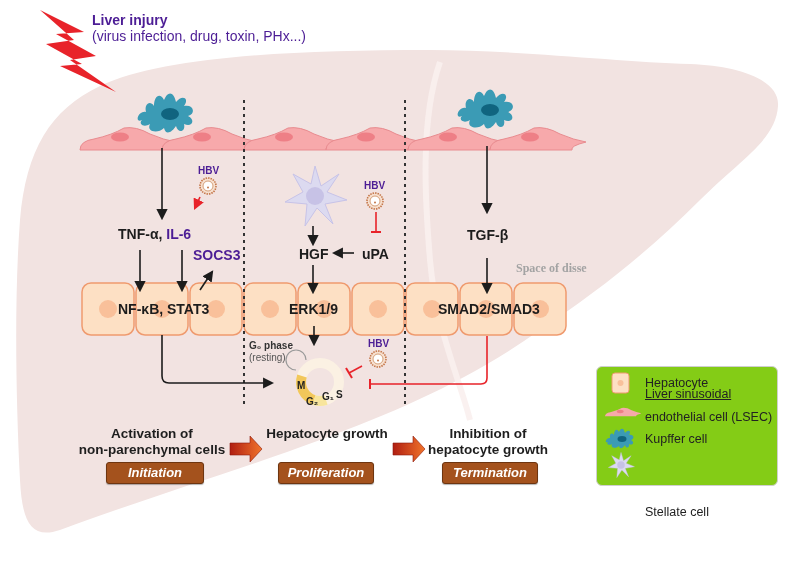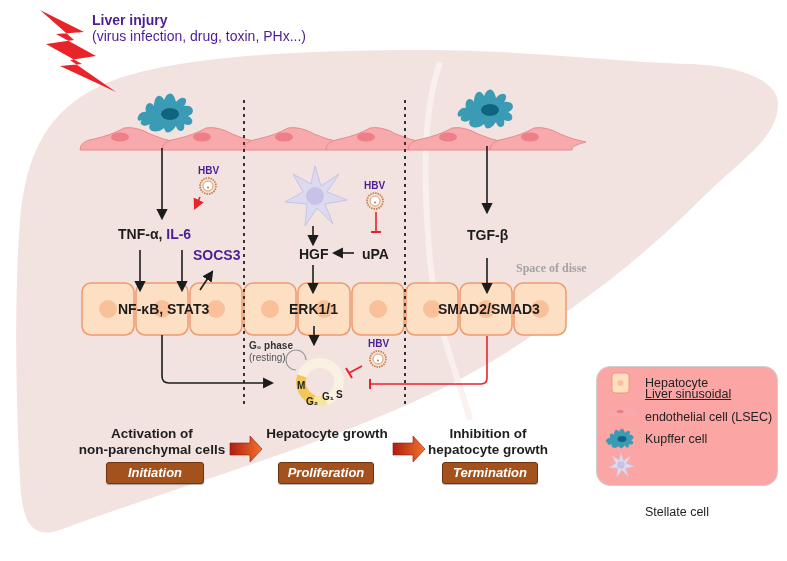--- a/index.html
+++ b/index.html
@@ -4,21 +4,21 @@
 <style>
   html,body{margin:0;padding:0;background:#ffffff;}
   body{width:787px;height:561px;position:relative;overflow:hidden;font-family:"Liberation Sans",sans-serif;}
   svg{position:absolute;left:0;top:0;}
   .t{position:absolute;font-family:"Liberation Sans",sans-serif;white-space:nowrap;}
   .b{font-weight:bold;}
   .red{color:#4c1d95;}
   .blk{color:#1c1c1c;}
   .stage{position:absolute;text-align:center;font-weight:bold;font-size:13.5px;line-height:16px;color:#1e1e1e;}
   .pill{position:absolute;height:20px;border-radius:3px;background:#a4521d;border:1px solid #6e3510;color:#ffffff;font-style:italic;font-weight:bold;font-size:13px;line-height:20px;text-align:center;box-shadow:0 1px 1px rgba(0,0,0,.3);}
-  .legend{position:absolute;left:596px;top:366px;width:180px;height:118px;border:1.5px solid #cfcfcf;border-radius:14px;background:#fca5a5;}
+  .legend{position:absolute;left:596px;top:366px;width:180px;height:118px;border:1.5px solid #cfcfcf;border-radius:6px;background:#84cc16;}
   .lg-text{position:absolute;font-size:12.5px;line-height:14px;color:#222;}
 </style>
 </head>
 <body>
 
 <svg width="787" height="561" viewBox="0 0 787 561">
   <defs>
     <marker id="ah" viewBox="0 0 10 10" refX="8" refY="5" markerWidth="7" markerHeight="7" orient="auto-start-reverse">
       <path d="M0,0 L10,5 L0,10 z" fill="#1c1c1c"></path>
     </marker>
@@ -136,21 +136,21 @@
 <div class="t b red" style="left:368px;top:338px;font-size:10px;">HBV</div>
 
 <div class="t b blk" style="left:118px;top:226px;font-size:14px;">
   <span>TNF-α,</span>
   <span class="red">IL-6</span>
 </div>
 <div class="t b red" style="left:193px;top:247px;font-size:14px;">SOCS3</div>
 <div class="t b blk" style="left:118px;top:301px;font-size:14px;">NF-κB, STAT3</div>
 <div class="t b blk" style="left:299px;top:246px;font-size:14px;">HGF</div>
 <div class="t b blk" style="left:362px;top:246px;font-size:14px;">uPA</div>
-<div class="t b blk" style="left:289px;top:301px;font-size:14px;">ERK1/1</div>
+<div class="t b blk" style="left:289px;top:301px;font-size:14px;">ERK1/9</div>
 <div class="t b blk" style="left:467px;top:227px;font-size:14px;">TGF-β</div>
 <div class="t b blk" style="left:438px;top:301px;font-size:14px;">SMAD2/SMAD3</div>
 <div class="t b" style="left:516px;top:261px;font-size:12px;color:#a3a3a3;font-family:Liberation Serif, serif;">Space of disse</div>
 
 <div class="t b" style="left:249px;top:340px;font-size:10px;color:#333;">G₀ phase</div>
 <div class="t" style="left:249px;top:352px;font-size:10px;color:#555;">(resting)</div>
 <div class="t b" style="left:322px;top:356px;font-size:10px;color:#222;margin-top:35px;">G₁</div>
 <div class="t b" style="left:336px;top:389px;font-size:10px;color:#222;">S</div>
 <div class="t b" style="left:306px;top:396px;font-size:10px;color:#222;">G₂</div>
 <div class="t b" style="left:297px;top:380px;font-size:10px;color:#222;">M</div>

